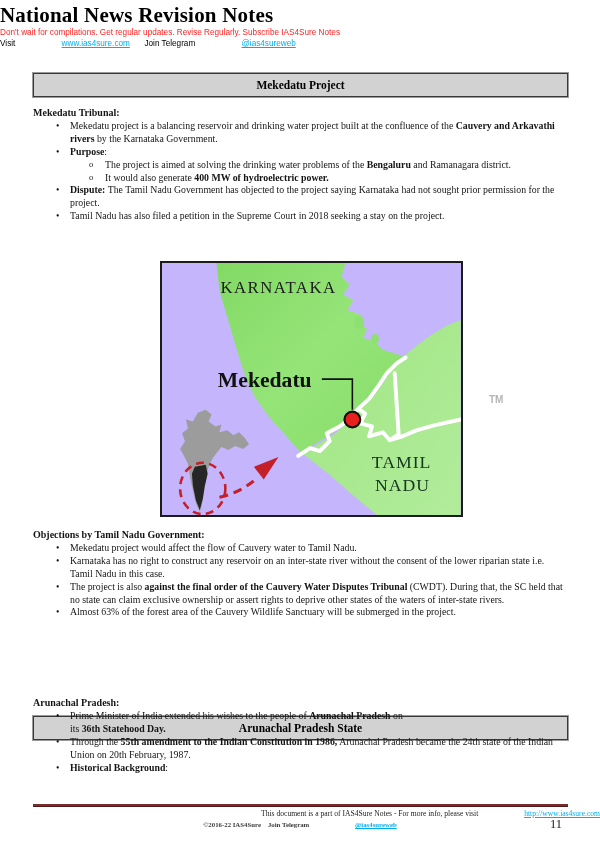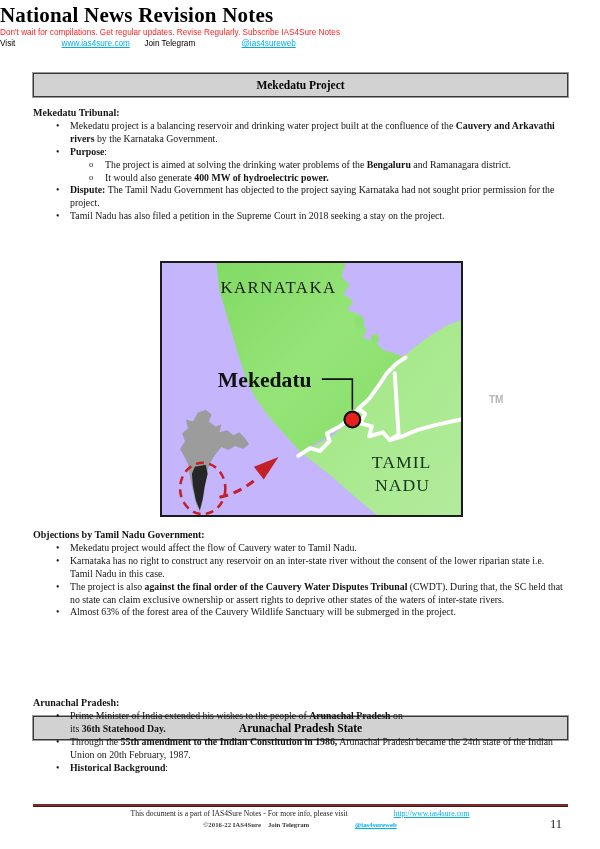--- a/index.html
+++ b/index.html
@@ -48,21 +48,21 @@
     font-family:"Liberation Sans", sans-serif; font-weight:bold;
     font-size:10px; color:#b5b5b5; z-index:0;
   }
   .mapbox {
     position:absolute; left:160px; top:261px; width:303px; height:256px;
     background:#c4b5fd; border:2px solid #1c1c1c; z-index:1;
   }
   .mapbox svg { display:block; width:100%; height:100%; }
   
   .frule { position:absolute; left:33px; top:804px; width:535px; height:3px; background:#7a2b2b; border-bottom:1px solid #4d1a1a; }
-  .fline1 { position:absolute; left:0; top:809px; width:600px; text-align:center; font-size:7.6px; color:#222; line-height:10px; }
+  .fline1 { position:absolute; left:0; top:809px; width:600px; text-align:right; font-size:7.6px; color:#222; line-height:10px; }
   .fline2 { position:absolute; left:0; top:820px; width:600px; text-align:center; font-size:6.8px; font-weight:bold; color:#3c3c3c; line-height:9px; }
   .fline2 a.cyan { font-weight:bold; }
   .fgap { display:inline-block; width:7px; }
   .pnum { position:absolute; right:38px; top:817px; font-size:12.5px; color:#1a1a1a; }
 </style>
 </head>
 <body>
 
 <div class="page">
 

